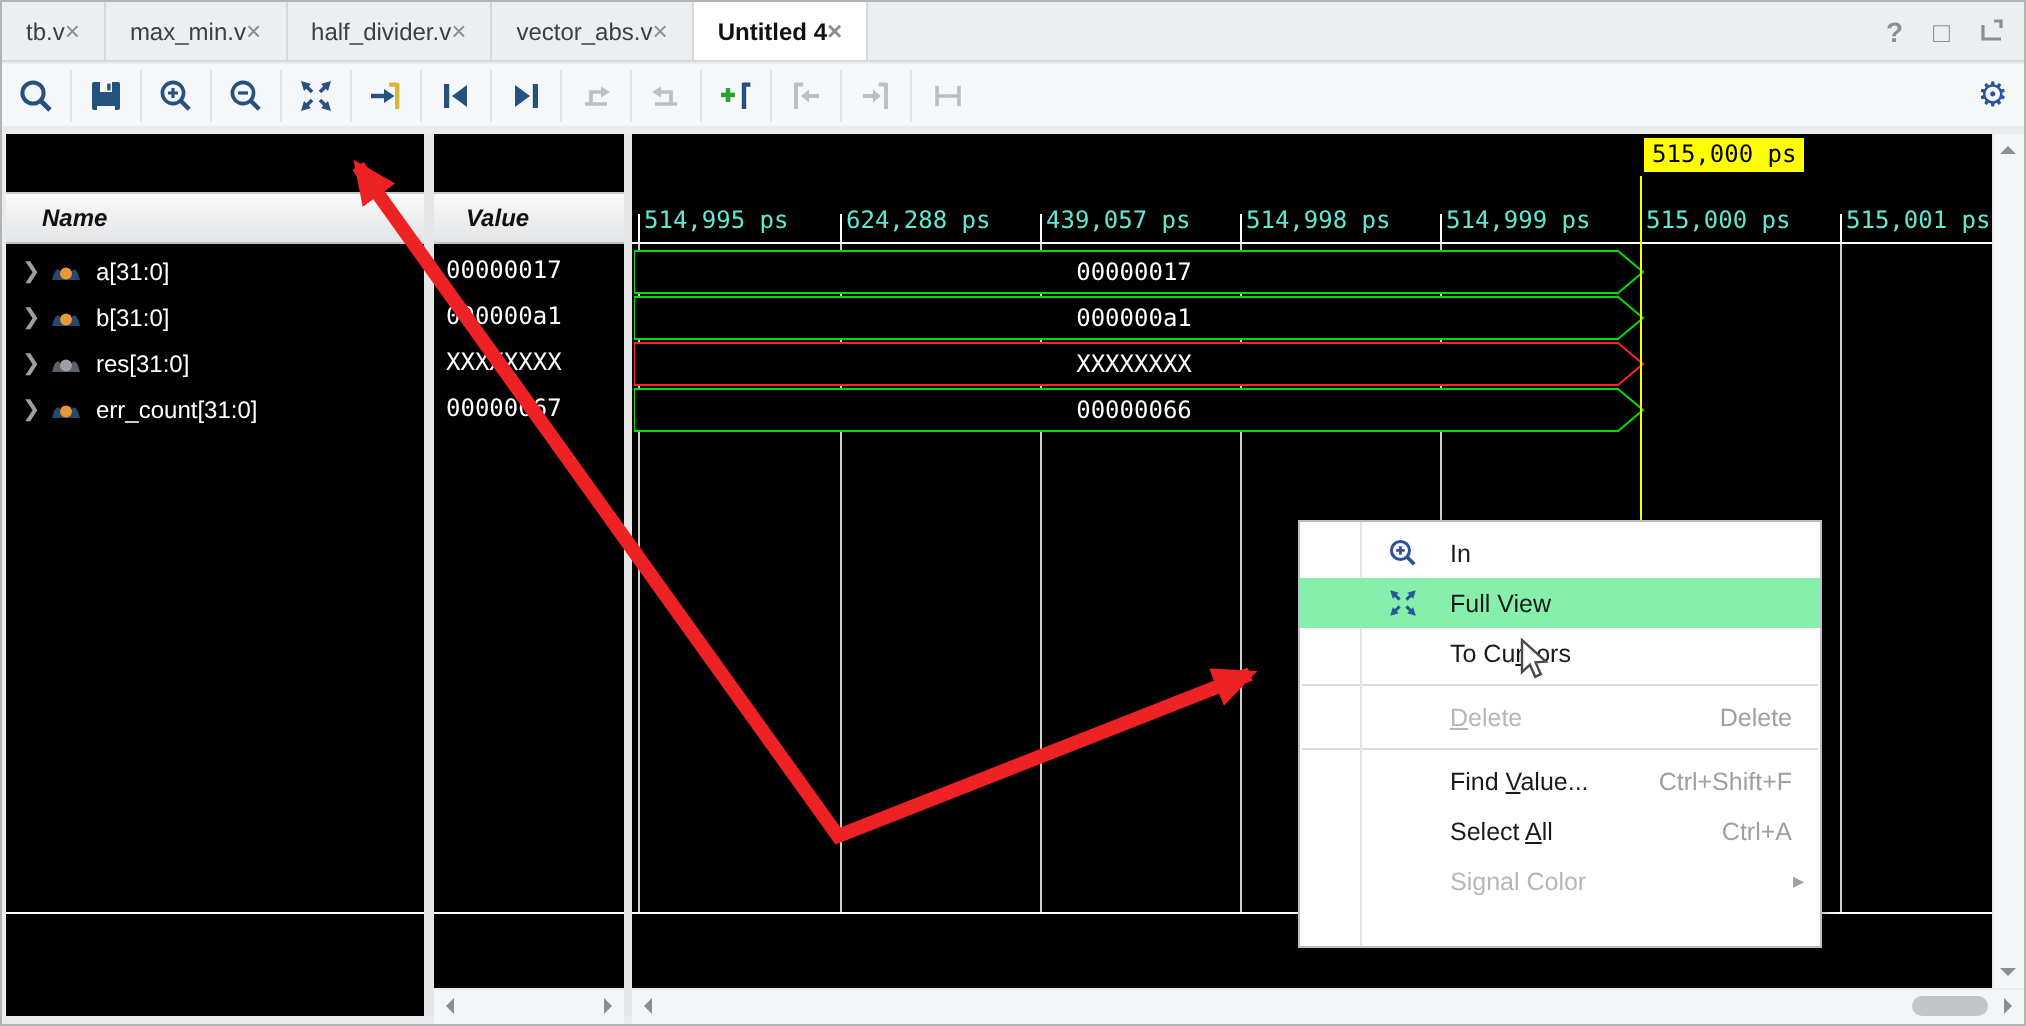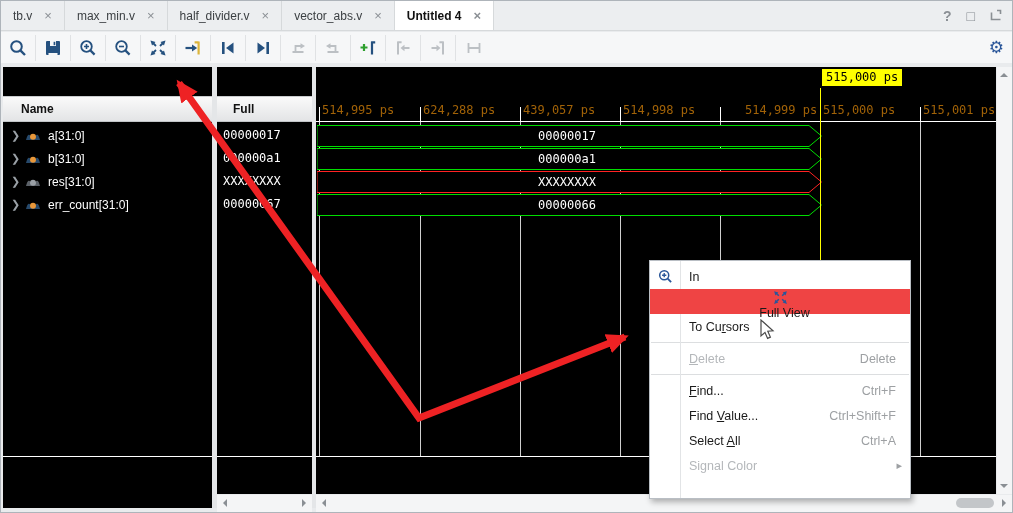--- a/index.html
+++ b/index.html
@@ -2,56 +2,56 @@
 <html><head>
 <meta charset="utf-8">
 <style>
   * { margin:0; padding:0; box-sizing:border-box; }
   html,body { width:1013px; height:513px; }
   body { font-family:"Liberation Sans", sans-serif; font-size:12px; background:#fff; }
   #win { position:relative; width:1013px; height:513px; border:1px solid #aeb4ba; background:#e9ebed; overflow:hidden; }
 
   
   .tabbar { position:absolute; left:0; top:0; width:100%; height:30px; background:#eceef0; border-bottom:1px solid #d6d9db; display:flex; align-items:stretch; }
-  .tab { display:flex; align-items:center; gap:12px; padding:1px 12px; border-right:1px solid #d6d9db; color:#3c4043; cursor:default; }
+  .tab { display:flex; align-items:center; gap:0; padding:1px 12px; border-right:1px solid #d6d9db; color:#3c4043; cursor:default; }
   .tab .x { color:#8a8f94; font-size:13px; line-height:1; }
   .tab.active { background:#ffffff; font-weight:bold; color:#111; }
   .wctrl { position:absolute; right:10px; top:0; height:30px; display:flex; align-items:center; gap:15px; color:#8a8f94; font-weight:bold; font-size:14px; }
 
   
   .toolbar { position:absolute; left:0; top:31px; width:100%; height:31px; background:#f6f7f8; display:flex; align-items:center; }
   .tbtn { width:35px; height:26px; display:flex; align-items:center; justify-content:center; border-right:1px solid #e0e2e4; color:#25517f; }
   .tbtn.gray { color:#bcc0c4; }
   .tbtn svg { display:block; }
   .gear { position:absolute; right:8px; top:0; height:31px; display:flex; align-items:center; color:#2a5699; font-size:17px; }
 
   
   .blackpane { position:absolute; background:#000; }
   #namePane  { left:2px;  top:66px; width:209px; height:441px; }
   #valuePane { left:216px; top:66px; width:95px;  height:427px; }
   #wavePane  { left:315px; top:66px; width:680px; height:427px; overflow:hidden; }
   .split { position:absolute; top:66px; height:441px; background:#e4e6e8; }
   #split1 { left:211px; width:5px; } #split2 { left:311px; width:4px; }
 
   .hdr { position:absolute; left:0; top:29px; width:100%; height:26px; line-height:25px; font-weight:bold; color:#111;
-         background:linear-gradient(#fafafa,#e3e4e6); border-top:1px solid #c9ccce; border-bottom:1px solid #c2c5c7; }
+         background:linear-gradient(#fafafa,#e3e4e6); border-top:1px solid #c9ccce; border-bottom:1px solid #c2c5c7;font-style:italic; }
   .hdr.name { padding-left:18px; } .hdr.value { padding-left:16px; }
 
   .sigrow { position:absolute; left:0; width:100%; height:23px; display:flex; align-items:center; color:#fff; }
   .sigrow .chev { color:#9aa0a6; width:14px; margin-left:8px; font-size:11px; }
   .sigrow .sic { margin-right:7px; display:flex; }
   .valrow { position:absolute; left:0; width:100%; height:23px; line-height:23px; padding-left:6px; color:#fff;
             font-family:"DejaVu Sans Mono", monospace; }
   .whiteline { position:absolute; left:0; width:100%; height:1px; background:#fff; top:389px; }
 
   
   .grid { position:absolute; top:54px; height:335px; width:1px; background:#cfcfcf; }
   .ruler { position:absolute; left:0; top:54px; width:100%; height:1px; background:#fff; }
   .tickmark { position:absolute; top:40px; height:14px; width:1px; background:#fff; }
-  .ticklabel { position:absolute; top:36px; color:#a16207; font-family:"DejaVu Sans Mono", monospace; white-space:nowrap; }
+  .ticklabel { position:absolute; top:36px; color:#5eead4; font-family:"DejaVu Sans Mono", monospace; white-space:nowrap; }
   .bus { position:absolute; left:1px; height:22px; }
   .bus text { font-family:"DejaVu Sans Mono", monospace; font-size:12px; fill:#fff; }
   #cursorLine { position:absolute; left:504px; top:21px; width:1px; height:368px; background:#ffff00; z-index:5; }
   #cursorFlag { position:absolute; left:506px; top:2px; height:17px; line-height:17px; padding:0 4px; background:#ffff00;
                 color:#000; font-family:"DejaVu Sans Mono", monospace; z-index:6; }
 
   
   .sb { position:absolute; background:#f4f5f6; }
   #vsb { left:996px; top:66px; width:15px; height:427px; }
   #hsbWave { left:315px; top:494px; width:696px; height:17px; }
@@ -60,27 +60,27 @@
   .arr.up   { left:3px; top:6px;  border-bottom-color:#8a8f94; border-top-width:0; }
   .arr.down { left:3px; bottom:6px; border-top-color:#8a8f94; border-bottom-width:0; }
   .arr.left { top:4px; left:6px; border-right-color:#8a8f94; border-left-width:0; }
   .arr.right{ top:4px; right:6px; border-left-color:#8a8f94; border-right-width:0; }
   .pill { position:absolute; top:3px; height:10px; border-radius:5px; background:#c3c6c9; }
 
   
   #menu { position:absolute; left:648px; top:259px; width:262px; background:#fff; border:1px solid #b9bec4;
           box-shadow:2px 3px 6px rgba(0,0,0,.3); z-index:40; padding:3px 0 20px 0; font-size:12.5px; color:#1a1a1a; }
   #menu .gutterline { position:absolute; left:30px; top:0; bottom:0; width:1px; background:#e2e4e6; }
-  .mi { position:relative; height:25px; display:flex; align-items:center; }
+  .mi { position:relative; height:25px; display:flex; align-items:center;padding-left:36px; }
   .mi .mi-ic { width:30px; display:flex; justify-content:center; color:#2a5699; }
   .mi .mi-label { margin-left:9px; }
   .mi u { text-decoration:underline; }
   .mi .mi-sc { position:absolute; right:14px; color:#9da0a3; }
   .mi .mi-sub { position:absolute; right:8px; color:#9da0a3; font-size:11px; }
-  .mi.hl { background:#ef4444;flex-direction:column; }
+  .mi.hl { background:#86efac; }
   .mi.dis { color:#b4b7ba; }
   .msep { height:1px; background:#dcdee0; margin:3px 1px; }
 
   
   #arrows { position:absolute; left:0; top:0; z-index:60; pointer-events:none; }
   #mouse { position:absolute; left:757px; top:318px; z-index:70; pointer-events:none; }
 </style>
 </head>
 <body>
 
@@ -308,42 +308,42 @@
             <use href="#ic-bus"></use>
           </svg>
         </span>
         <span>err_count[31:0]</span>
       </div>
     <div class="whiteline"></div>
   </div>
   <div id="split1" class="split"></div>
 
   <div id="valuePane" class="blackpane">
-    <div class="hdr value">Full</div>
+    <div class="hdr value">Value</div>
     <div class="valrow" style="top:57px">00000017</div>
     <div class="valrow" style="top:80px">000000a1</div>
     <div class="valrow" style="top:103px">XXXXXXXX</div>
     <div class="valrow" style="top:126px">00000067</div>
     <div class="whiteline"></div>
   </div>
   <div id="split2" class="split"></div>
 
   <div id="wavePane" class="blackpane">
     <div class="grid" style="left:3px"></div>
     <div class="grid" style="left:104px"></div>
     <div class="grid" style="left:204px"></div>
     <div class="grid" style="left:304px"></div>
     <div class="grid" style="left:404px"></div>
     <div class="grid" style="left:604px"></div>
 
     <span class="ticklabel" style="left:6px">514,995 ps</span>
     <span class="ticklabel" style="left:107px">624,288 ps</span>
     <span class="ticklabel" style="left:207px">439,057 ps</span>
     <span class="ticklabel" style="left:307px">514,998 ps</span>
-    <span class="ticklabel" style="left:429px">514,999 ps</span>
+    <span class="ticklabel" style="left:407px">514,999 ps</span>
     <span class="ticklabel" style="left:507px">515,000 ps</span>
     <span class="ticklabel" style="left:607px">515,001 ps</span>
     <div class="tickmark" style="left:3px"></div>
     <div class="tickmark" style="left:104px"></div>
     <div class="tickmark" style="left:204px"></div>
     <div class="tickmark" style="left:304px"></div>
     <div class="tickmark" style="left:404px"></div>
     <div class="tickmark" style="left:504px"></div>
     <div class="tickmark" style="left:604px"></div>
     <div class="ruler"></div>
@@ -408,25 +408,20 @@
     </div>
     <div class="msep"></div>
     <div class="mi dis">
       <span class="mi-ic"></span>
       <span class="mi-label"><span></span><u>D</u><span>elete</span></span>
       <span class="mi-sc">Delete</span>
     </div>
     <div class="msep"></div>
     <div class="mi">
       <span class="mi-ic"></span>
-      <span class="mi-label"><span></span><u>F</u><span>ind...</span></span>
-      <span class="mi-sc">Ctrl+F</span>
-    </div>
-    <div class="mi">
-      <span class="mi-ic"></span>
       <span class="mi-label"><span>Find </span><u>V</u><span>alue...</span></span>
       <span class="mi-sc">Ctrl+Shift+F</span>
     </div>
     <div class="mi">
       <span class="mi-ic"></span>
       <span class="mi-label"><span>Select </span><u>A</u><span>ll</span></span>
       <span class="mi-sc">Ctrl+A</span>
     </div>
     <div class="mi dis">
       <span class="mi-ic"></span>

